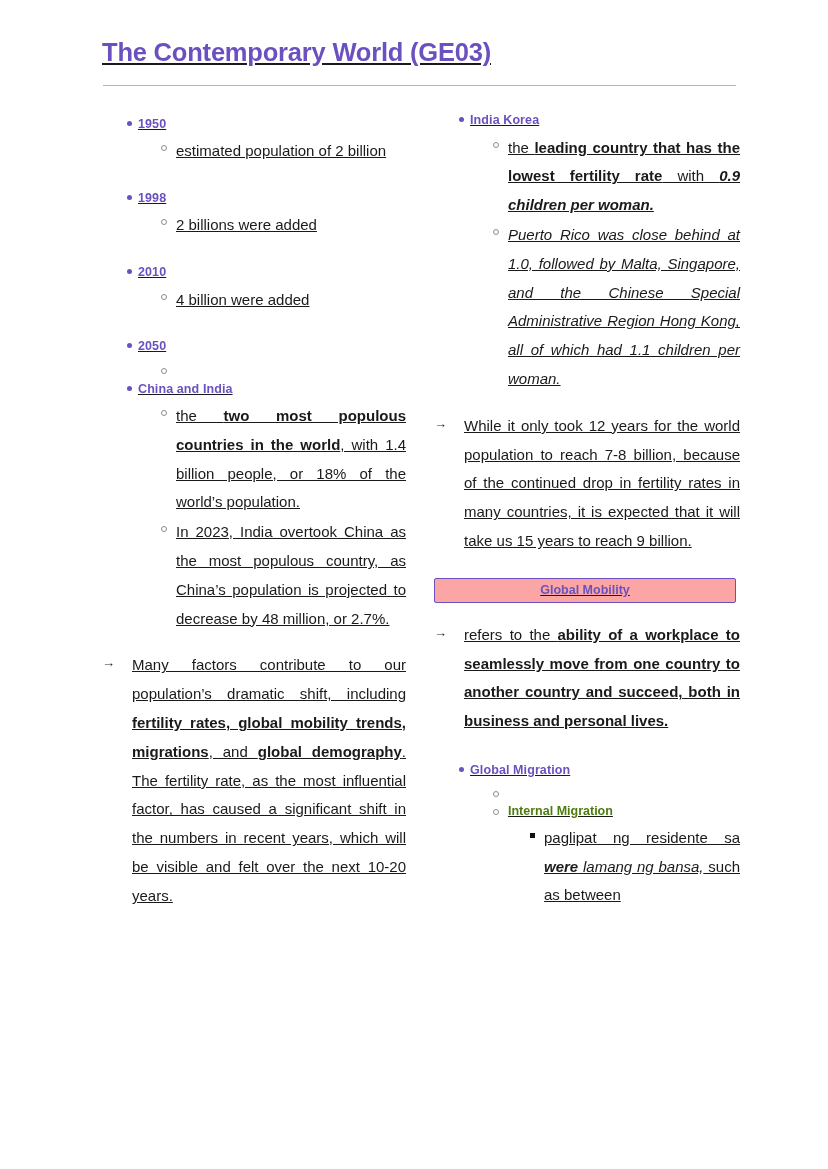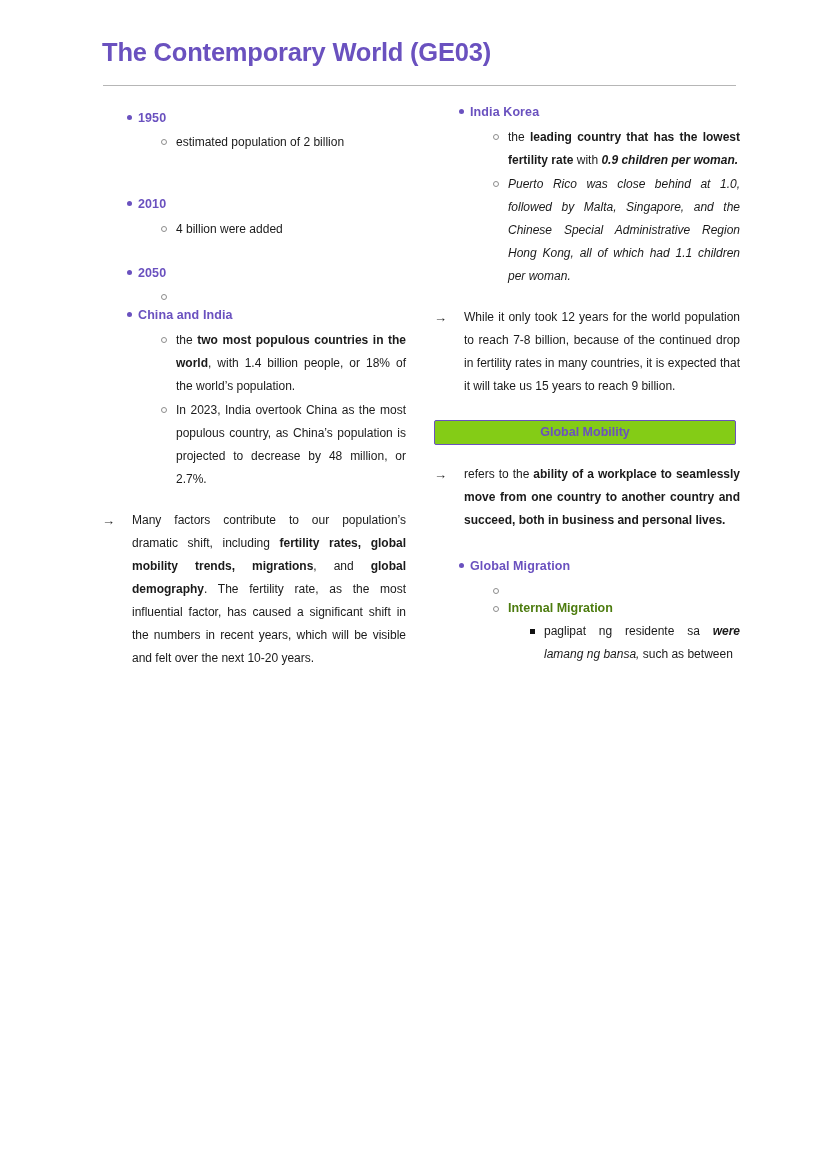--- a/index.html
+++ b/index.html
@@ -16,20 +16,21 @@
     overflow: hidden;
   }
 
   .page {
     position: absolute;
     left: 0; top: 0;
     width: 828px;
     height: 1169px;
     box-sizing: border-box;
     padding: 38px 88px 16px 100px;
+    text-decoration: underline;
   }
 
   .doc-title {
     color: #6a51bf;
     font-size: 25.5px;
     font-weight: bold;
     letter-spacing: -0.2px;
     line-height: 1.15;
     margin: 0 0 0 2px;
     white-space: nowrap;
@@ -37,22 +38,22 @@
 
   .title-rule {
     height: 1px;
     background: #b6b6b6;
     margin: 18px 4px 0 3px;
     width: 633px;
   }
 
   .columns {
     display: flex;
-    margin-top: 16px;
-    align-items: flex-end;
+    margin-top: 24px;
+    align-items: center;
   }
   .col {
     width: 310px;
     box-sizing: border-box;
   }
   .col-left { margin-right: 28px; padding-left: 2px; }
   .col-right { padding-left: 0px; }
 
   
   ul.lvl1 {
@@ -118,21 +119,21 @@
   }
   li.b3 > .sq {
     position: absolute;
     left: 22px;
     top: 9px;
     width: 5px; height: 5px;
     background: #111111;
   }
 
   .body-text {
-    font-size: 12px;
+    font-size: 15px;
     line-height: 1.92;
     text-align: justify;
     color: #1a1a1a;
   }
   .body-text b { font-weight: bold; }
   .body-text i { font-style: italic; }
   .body-text .bi { font-weight: bold; font-style: italic; }
 
   
   .arrow-para {
@@ -156,21 +157,21 @@
     border: 1.4px solid #6a51bf;
     border-radius: 2px;
     text-align: center;
     color: #6a51bf;
     font-weight: bold;
     font-size: 12.5px;
     padding: 4px 0 5px 0;
     margin: 22px 0 0 0;
     width: 302px;
     box-sizing: border-box;
-    background: #84cc16;
+    background: #fca5a5;
   }
 </style>
 </head>
 <body>
 
 <div class="page">
 
   <h1 class="doc-title">The Contemporary World (GE03)</h1>
   <div class="title-rule"></div>
 
@@ -185,20 +186,30 @@
           <ul class="lvl2">
             <li class="b2">
               <span class="circ"></span>
               <span class="body-text">estimated population of 2 billion</span>
             </li>
           </ul>
         </li>
 
         <div class="spacer-18"></div>
 
+        <li class="b1">
+          <span class="dot"></span>
+          <span class="h1label">1998</span>
+          <ul class="lvl2">
+            <li class="b2">
+              <span class="circ"></span>
+              <span class="body-text">2 billions were added</span>
+            </li>
+          </ul>
+        </li>
 
         <div class="spacer-18"></div>
 
         <li class="b1">
           <span class="dot"></span>
           <span class="h1label">2010</span>
           <ul class="lvl2">
             <li class="b2">
               <span class="circ"></span>
               <span class="body-text">4 billion were added</span>

